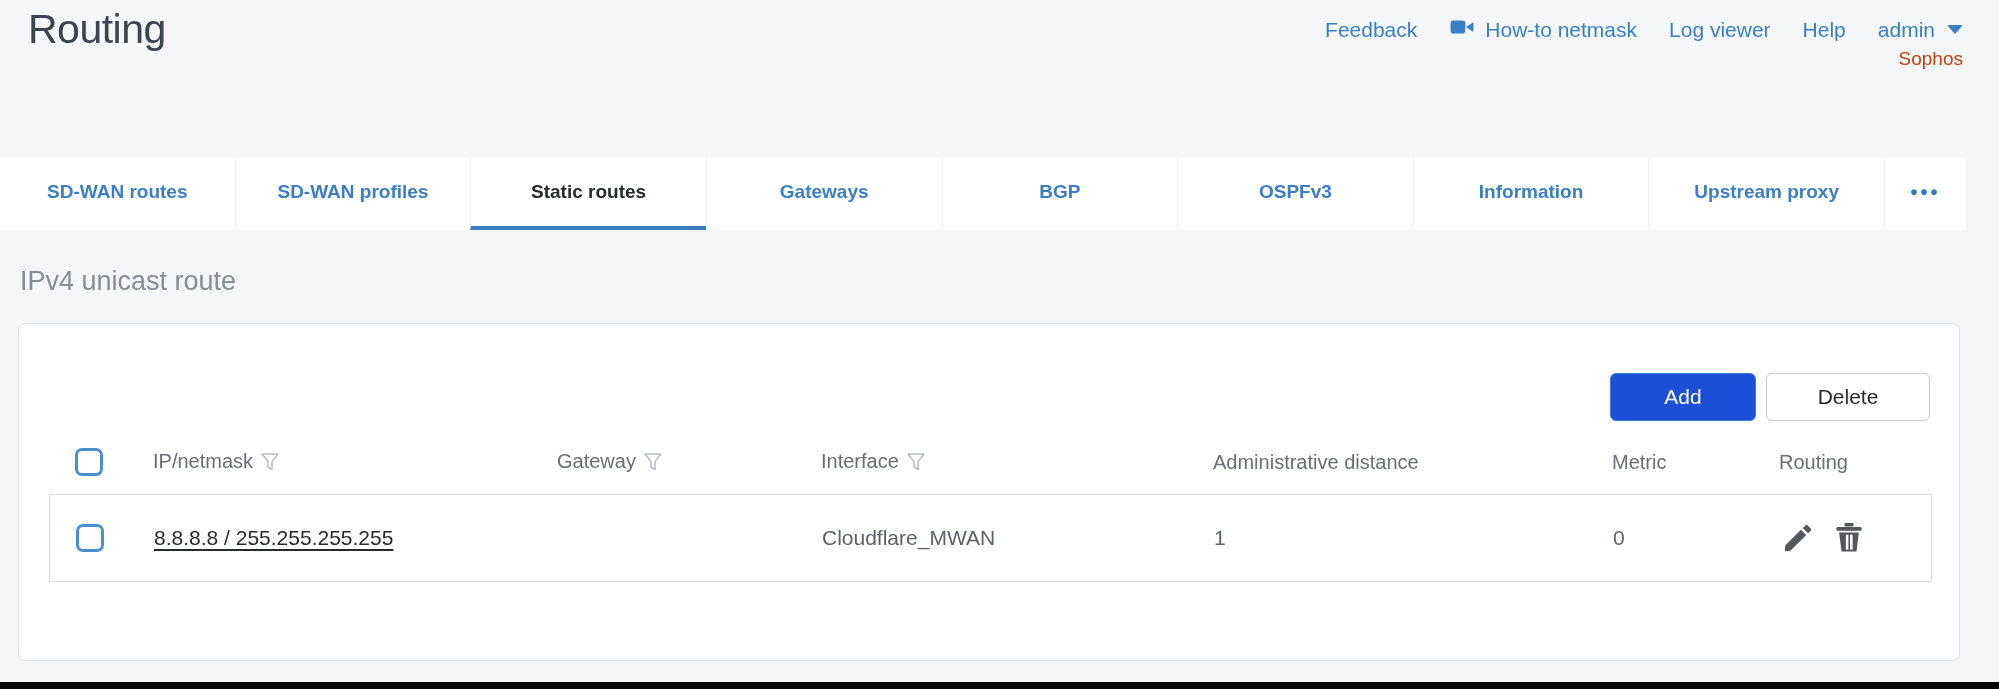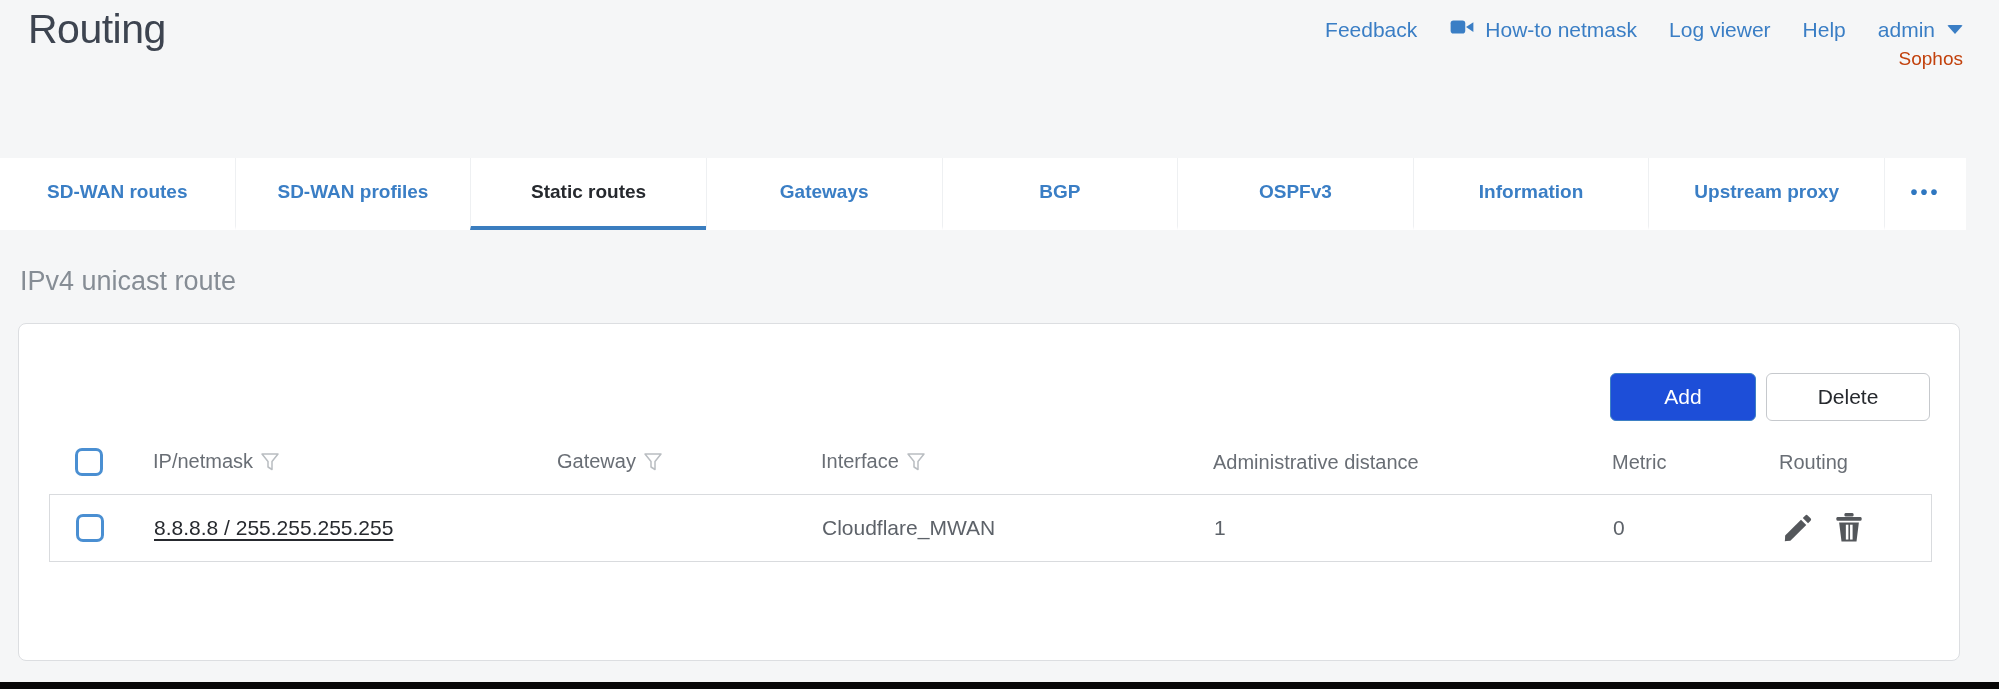--- a/index.html
+++ b/index.html
@@ -74,21 +74,21 @@
   .thead {
     margin:114px 0 0 30px; width:1883px; height:48px;
     color:#696e75; font-size:20px;
   }
   .th { display:flex; align-items:flex-start; gap:5px; }
   .checkbox {
     width:28px; height:28px; margin-left:26px;
     border:3px solid #4a8fd2; border-radius:7px; background:#fff; cursor:pointer;
   }
   .trow {
-    margin:8px 0 0 30px; width:1883px; height:68px;
+    margin:8px 0 0 30px; width:1883px; height:88px;
     border:1px solid #d9dbde; font-size:21px; color:#5d6269; background:#fff;
   }
   .ip-link {
     color:#26292e; text-decoration:underline; text-underline-offset:4px; cursor:pointer;
   }
   .manage-cell { display:flex; align-items:center; gap:15px; }
   .icon-btn { cursor:pointer; display:flex; align-items:center; }
   .filter-icon { cursor:pointer; display:flex; align-items:center; }
   
   .bottom-bar {

